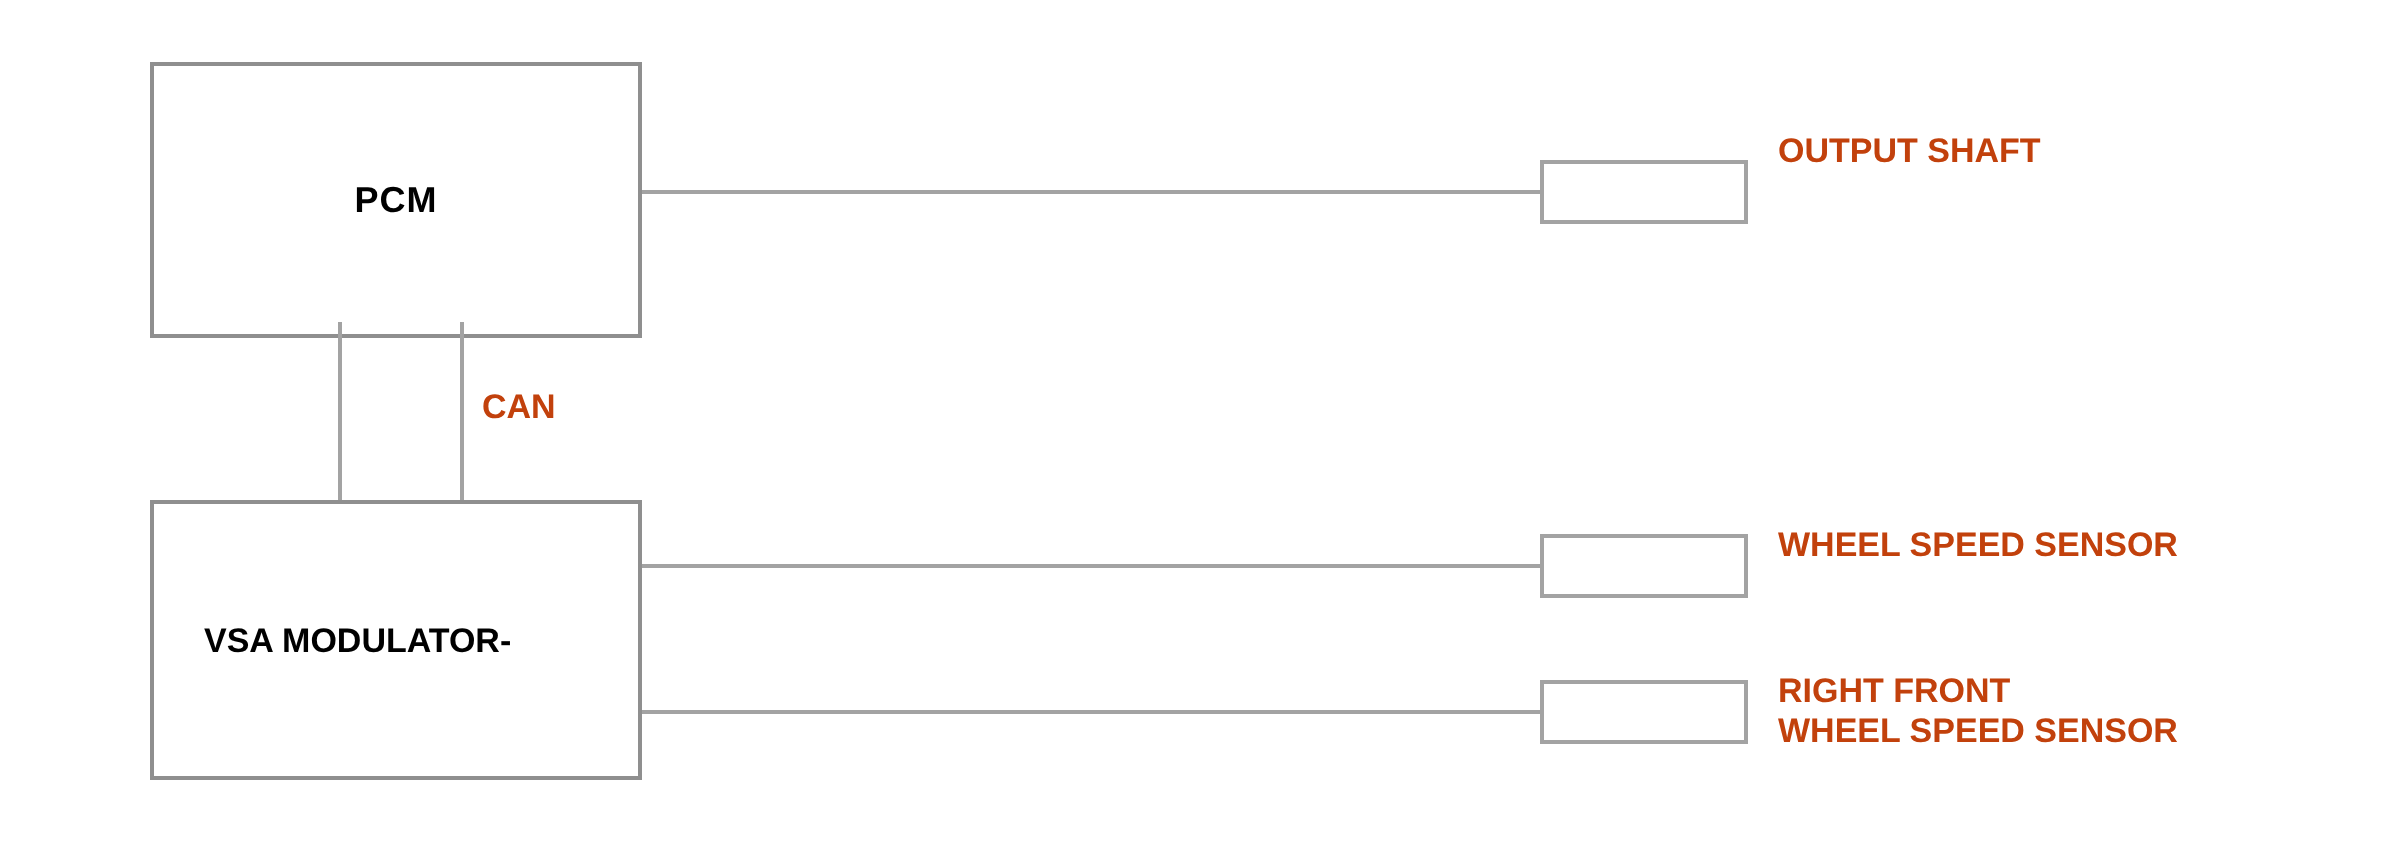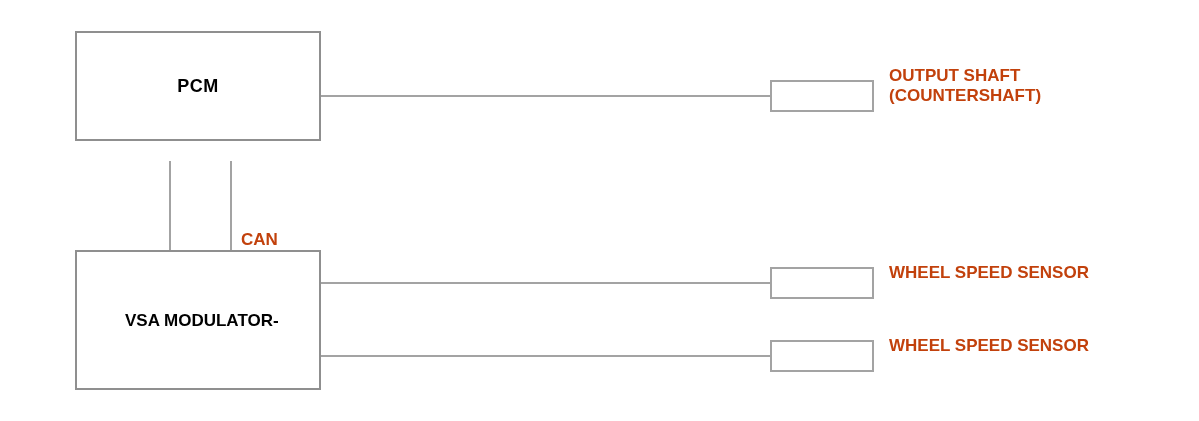--- a/index.html
+++ b/index.html
@@ -20,36 +20,36 @@
     border: 2px solid #8f8f8f;
     background: #ffffff;
     box-sizing: border-box;
     color: #000000;
     font-weight: bold;
   }
   .box-pcm {
     left: 75px;
     top: 31px;
     width: 246px;
-    height: 110px;
+    height: 138px;
     display: flex;
     align-items: center;
     justify-content: center;
     font-size: 18px;
     letter-spacing: 0.5px;
   }
   .box-vsa {
     left: 75px;
     top: 250px;
     width: 246px;
     height: 140px;
     display: flex;
     flex-direction: column;
     justify-content: center;
-    padding-left: 48px;
+    padding-left: 25px;
     font-size: 17px;
     line-height: 21px;
   }
   .wire {
     position: absolute;
     background: #a3a3a3;
   }
   .wire-v1 { left: 169px; top: 161px; width: 2px; height: 89px; }
   .wire-v2 { left: 230px; top: 161px; width: 2px; height: 89px; }
   .wire-h1 { left: 321px; top: 95px;  width: 449px; height: 2px; }
@@ -67,21 +67,21 @@
   .connector-2 { left: 770px; top: 267px; }
   .connector-3 { left: 770px; top: 340px; }
   .diagram-label {
     position: absolute;
     color: #c2410c;
     font-weight: bold;
     font-size: 17px;
     line-height: 20px;
     white-space: nowrap;
   }
-  .label-can { left: 241px; top: 194px; margin-top: 36px; }
+  .label-can { left: 241px; top: 194px; }
   .label-sensor-1 { left: 889px; top: 66px; }
   .label-sensor-2 { left: 889px; top: 263px; }
   .label-sensor-3 { left: 889px; top: 336px; }
 </style>
 </head>
 <body>
 
 <div class="canvas">
 
   <div class="box box-pcm">
@@ -93,28 +93,28 @@
   </div>
 
   <div class="wire wire-v1"></div>
   <div class="wire wire-v2"></div>
   <div class="diagram-label label-can">CAN</div>
 
   <div class="wire wire-h1"></div>
   <div class="connector connector-1"></div>
   <div class="diagram-label label-sensor-1">
     <div>OUTPUT SHAFT</div>
-    <div>(COUNTERSHAFT)</div>
   </div>
 
   <div class="wire wire-h2"></div>
   <div class="connector connector-2"></div>
   <div class="diagram-label label-sensor-2">
     <div>WHEEL SPEED SENSOR</div>
   </div>
 
   <div class="wire wire-h3"></div>
   <div class="connector connector-3"></div>
   <div class="diagram-label label-sensor-3">
+    <div>RIGHT FRONT</div>
     <div>WHEEL SPEED SENSOR</div>
   </div>
 
 </div>
 
 </body></html>

